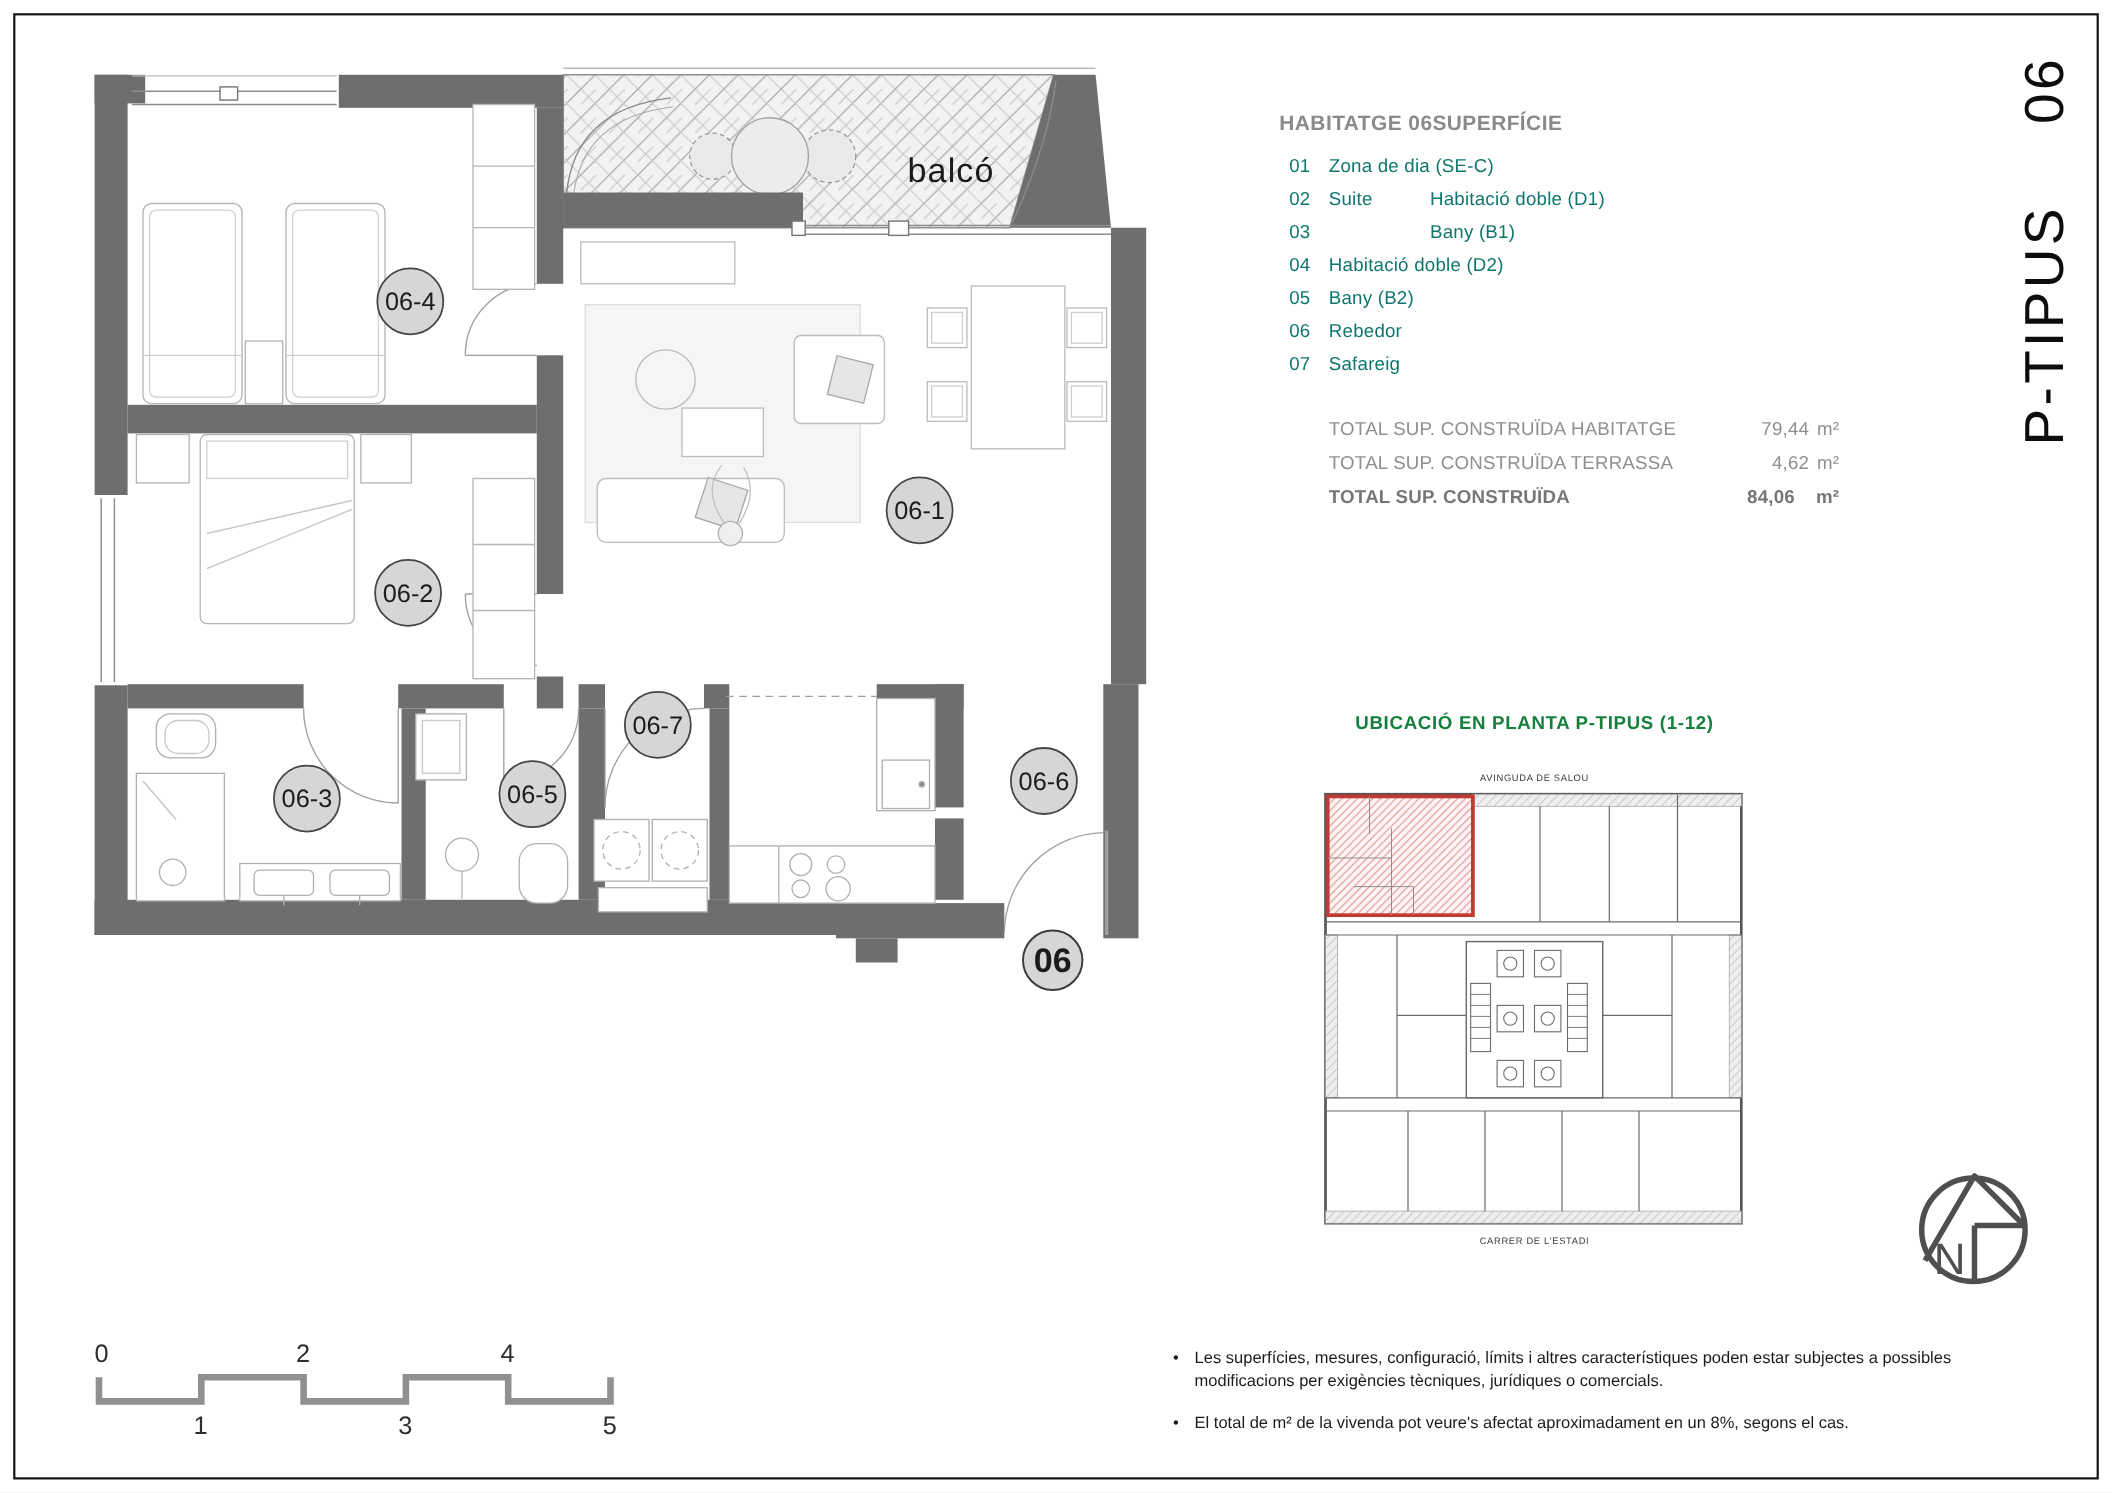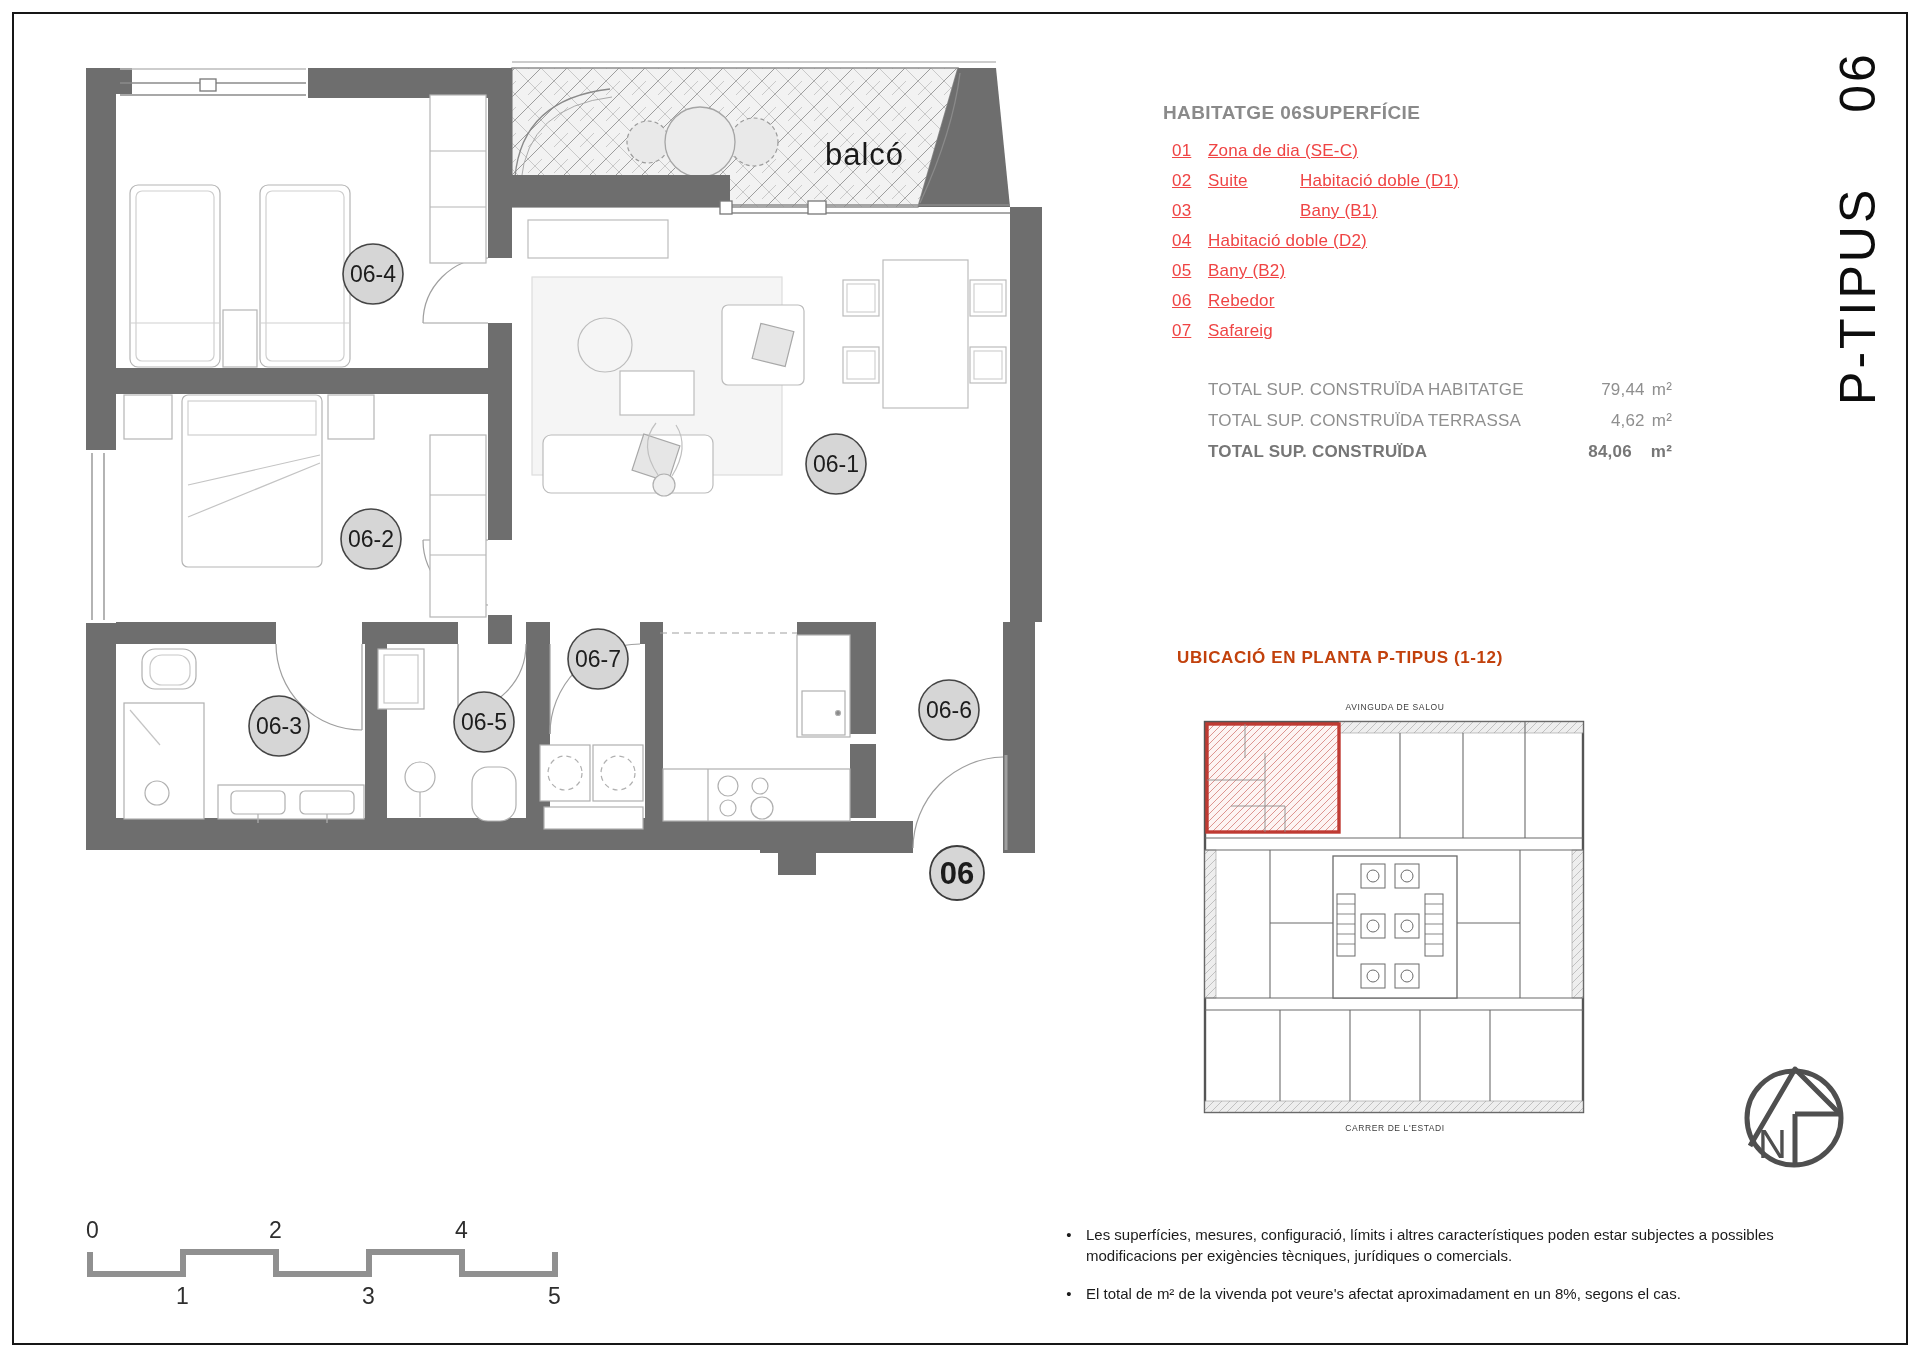--- a/index.html
+++ b/index.html
@@ -6,34 +6,34 @@
   #sheet{position:relative;width:1920px;height:1357px;background:#ffffff;overflow:hidden;
          font-family:"Liberation Sans",sans-serif;}
   #frame{position:absolute;left:12px;top:12px;right:12px;bottom:12px;border:2px solid #161616;}
 
   
   .legend{position:absolute;left:1163px;top:102px;width:527px;}
   .legend-head{display:flex;justify-content:flex-start;font-size:19px;font-weight:bold;
                color:#8a8a8a;letter-spacing:.4px;}
   .legend-items{margin-top:12px;}
   .legend-row{display:flex;padding-left:9px;height:30px;line-height:30px;font-size:17px;
-              color:#ef4444;letter-spacing:.2px;white-space:nowrap;text-decoration:underline;}
+              color:#0f766e;letter-spacing:.2px;white-space:nowrap;}
   .legend-num{width:36px;}
   .legend-col1{width:92px;}
   .legend-col2{flex:1;}
 
   .totals{position:absolute;left:1208px;top:374px;width:464px;}
   .totals-row{display:flex;height:31px;line-height:31px;font-size:17px;color:#8f8f8f;
               letter-spacing:.2px;}
   .totals-row .t-label{flex:1;}
   .totals-row .t-unit{margin-left:7px;}
   .totals-row.bold{font-weight:bold;color:#767676;gap:12px;}
 
-  .loc-title{position:absolute;left:1100px;top:648px;width:480px;text-align:center;
-             font-size:17px;font-weight:bold;color:#c2410c;letter-spacing:.6px;}
+  .loc-title{position:absolute;left:1155px;top:648px;width:480px;text-align:center;
+             font-size:17px;font-weight:bold;color:#15803d;letter-spacing:.6px;}
 
   
   .sheet-code{position:absolute;left:1668px;top:206px;width:380px;height:44px;
               transform:rotate(-90deg);transform-origin:center;display:flex;
               justify-content:center;align-items:center;gap:74px;font-size:50px;
               color:#0d0d0d;letter-spacing:3px;}
 
   
   .notes{position:absolute;left:1052px;top:1224px;width:740px;}
   .note{display:flex;margin-bottom:16px;font-size:15px;color:#1b1b1b;line-height:1.42;}

